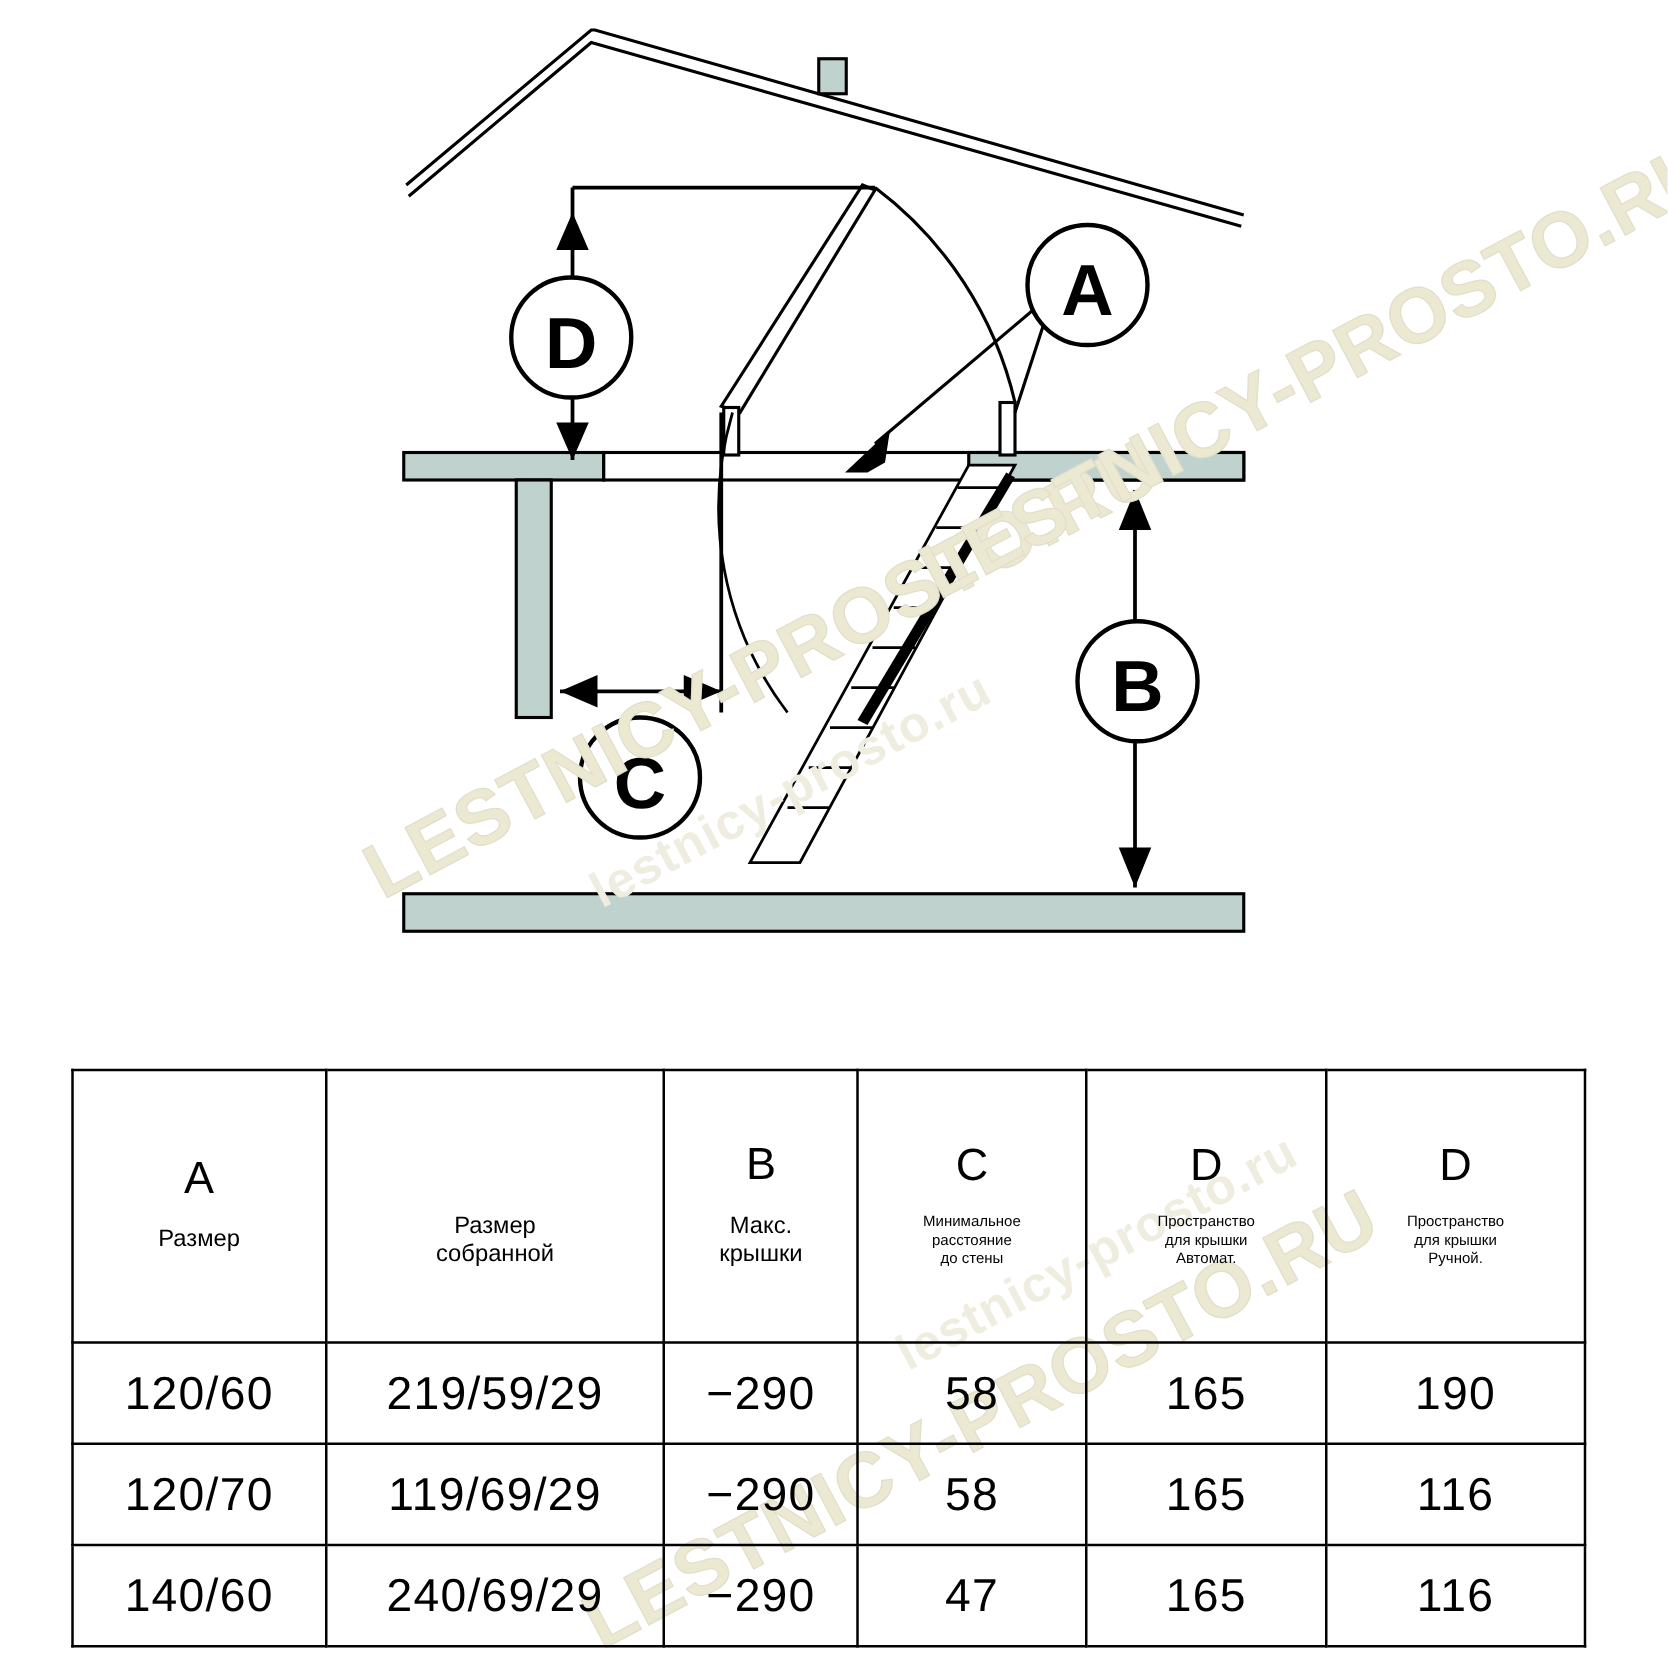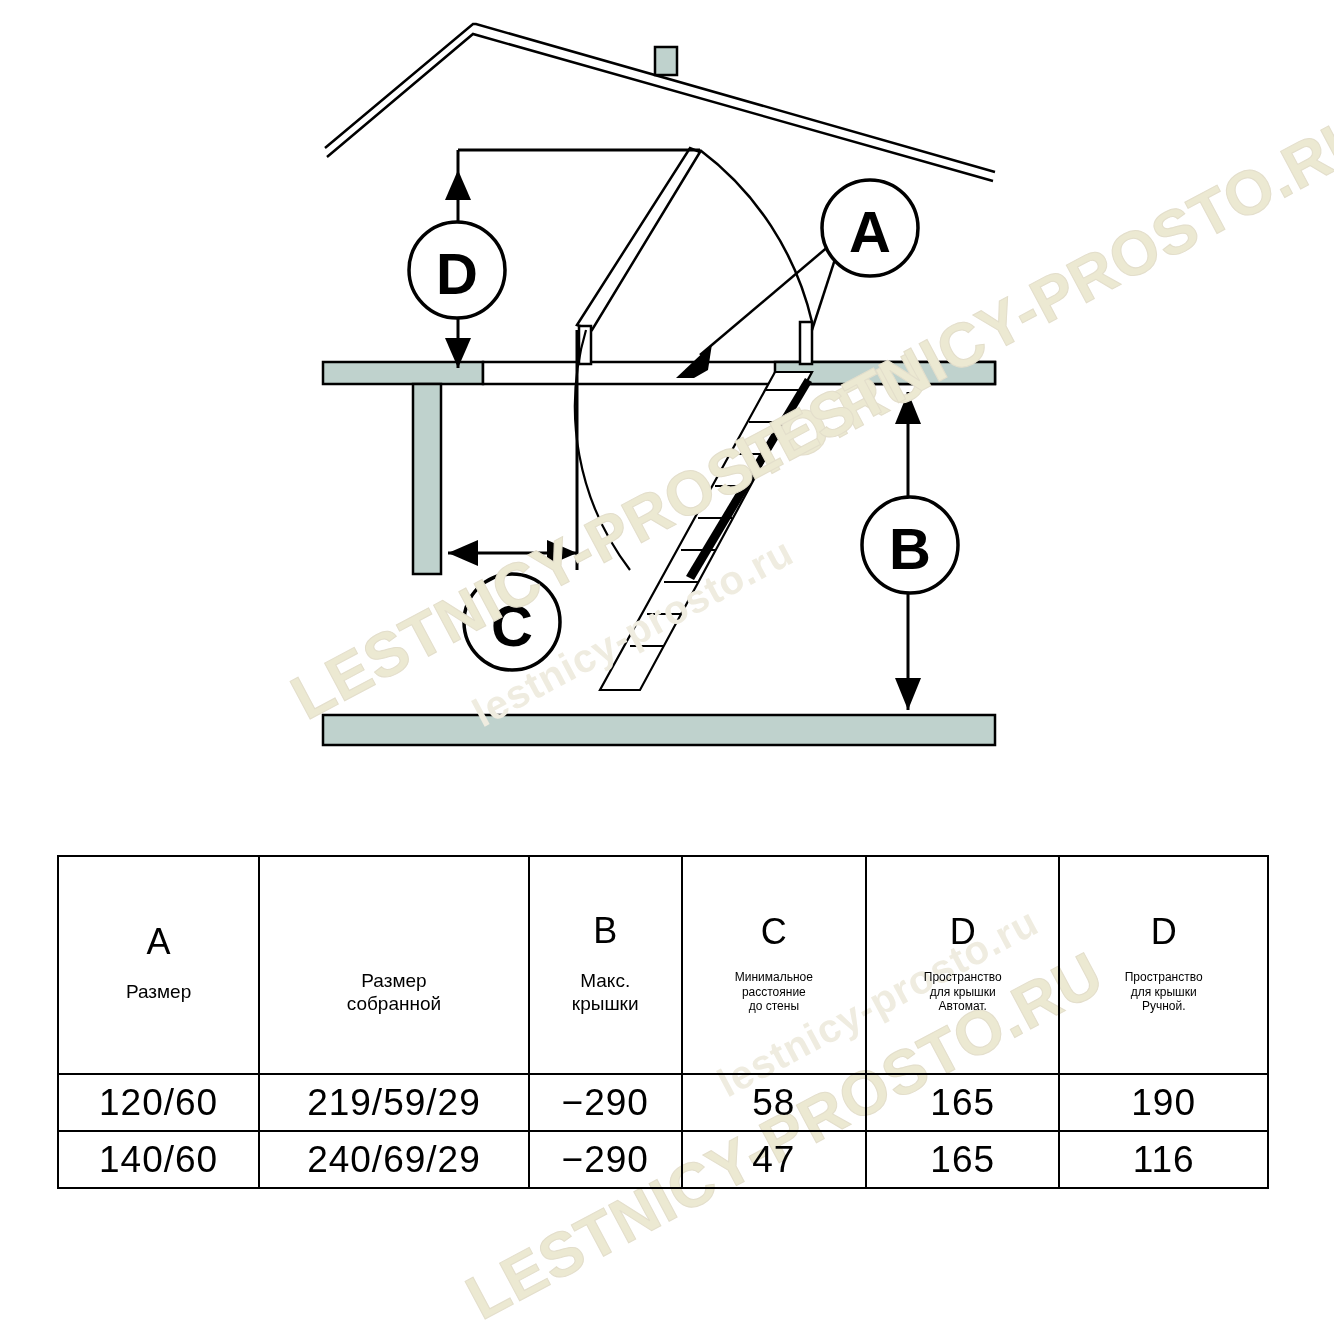--- a/index.html
+++ b/index.html
@@ -59,21 +59,21 @@
     left: 57px;
     top: 855px;
     width: 1212px;
     border-collapse: collapse;
     background: transparent;
   }
   #spec-table td, #spec-table th {
     border: 2px solid #000;
     text-align: center;
     vertical-align: middle;
-    padding: 0;
+    padding: 12px;
     background: transparent;
   }
   #spec-table thead td {
     height: 200px;
     padding: 6px 4px 10px 4px;
   }
   .hd-letter {
     font-size: 36px;
     font-weight: normal;
     line-height: 1.1;
@@ -238,20 +238,28 @@
     <tbody>
       <tr>
         <td>120/60</td>
         <td>219/59/29</td>
         <td>−290</td>
         <td>58</td>
         <td>165</td>
         <td>190</td>
       </tr>
       <tr>
+        <td>120/70</td>
+        <td>119/69/29</td>
+        <td>−290</td>
+        <td>58</td>
+        <td>165</td>
+        <td>116</td>
+      </tr>
+      <tr>
         <td>140/60</td>
         <td>240/69/29</td>
         <td>−290</td>
         <td>47</td>
         <td>165</td>
         <td>116</td>
       </tr>
     </tbody>
   </table>
 

